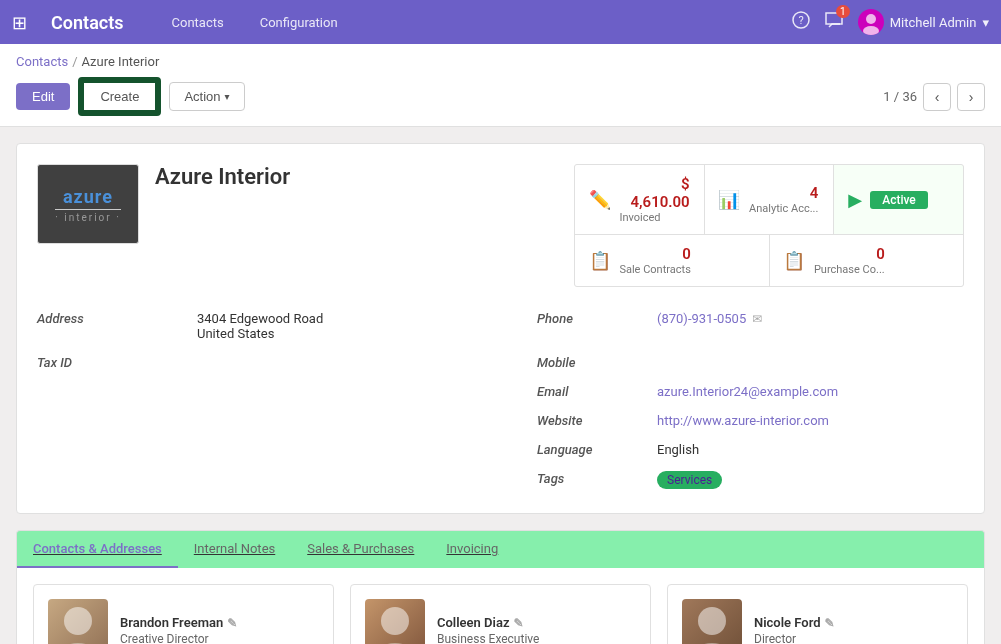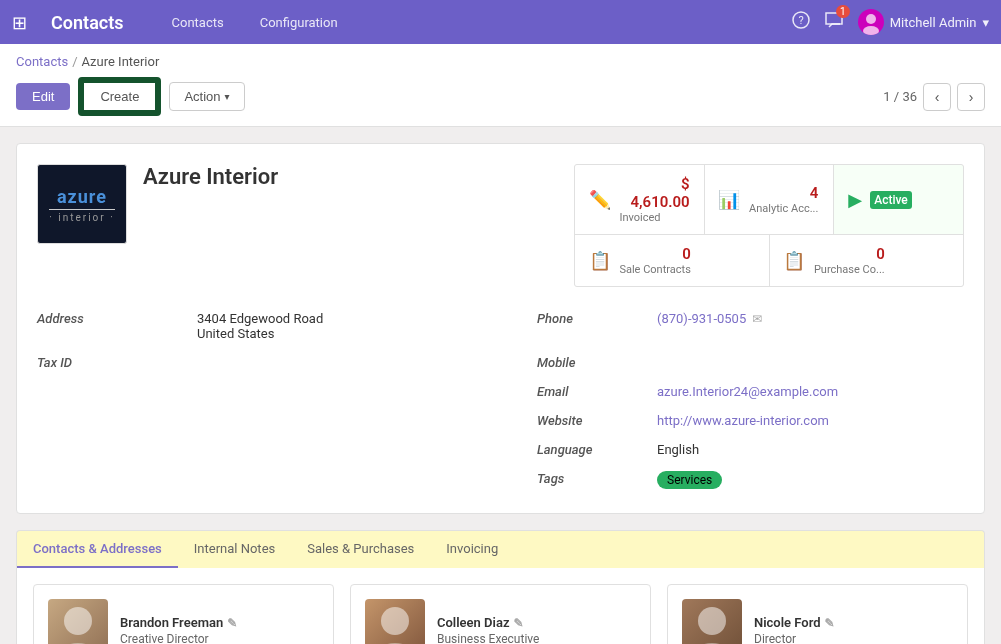--- a/index.html
+++ b/index.html
@@ -28,43 +28,43 @@
     .btn-action .arrow { font-size: 10px; }
     .pager { margin-left: auto; display: flex; align-items: center; gap: 6px; font-size: 13px; color: #666; }
     .pager-btn { background: white; border: 1px solid #ccc; border-radius: 4px; width: 28px; height: 28px; cursor: pointer; display: flex; align-items: center; justify-content: center; font-size: 14px; color: #555; }
 
     
     .main-content { padding: 16px; }
 
     
     .contact-card { background: white; border-radius: 4px; border: 1px solid #e0e0e0; padding: 20px; margin-bottom: 16px; }
     .contact-header { display: flex; align-items: flex-start; gap: 16px; margin-bottom: 20px; }
-    .company-logo { width: 90px; height: 80px; border: 1px solid #ddd; display: flex; align-items: center; justify-content: center; background: #0f172a; border-radius: 3px; overflow: hidden; padding: 4px; flex-shrink: 0; }
+    .company-logo { width: 102px; height: 80px; border: 1px solid #ddd; display: flex; align-items: center; justify-content: center; background: #404040; border-radius: 3px; overflow: hidden; padding: 4px; flex-shrink: 0; }
     .company-logo-inner { display: flex; flex-direction: column; align-items: center; justify-content: center; width: 100%; height: 100%; }
     .logo-text-azure { color: #4a90d9; font-size: 18px; font-weight: 700; letter-spacing: 1px; }
     .logo-text-interior { color: #999; font-size: 10px; letter-spacing: 2px; border-top: 1px solid #ccc; padding-top: 2px; margin-top: 2px; }
     .contact-name { font-size: 22px; font-weight: 600; color: #333; flex: 1; }
 
     
     .stats-area { margin-left: auto; display: flex; flex-wrap: wrap; gap: 1px; width: 390px; background: #e0e0e0; border: 1px solid #e0e0e0; border-radius: 3px; overflow: hidden; }
     .stat-box { background: white; padding: 10px 14px; flex: 1; min-width: 120px; display: flex; align-items: center; gap: 8px; cursor: pointer; }
     .stat-icon { font-size: 18px; }
     .stat-icon.purple { color: #7c6fc7; }
     .stat-icon.blue { color: #5b9bd5; }
     .stat-icon.green { color: #27ae60; }
     .stat-value { font-size: 15px; font-weight: 600; color: #b91c1c; text-align: right; }
     .stat-label { font-size: 11px; color: #777; }
-    .stat-active { background: #27ae60; color: white; border-radius: 3px; padding: 2px 4px; font-size: 12px; font-weight: 500; }
+    .stat-active { background: #27ae60; color: white; border-radius: 3px; padding: 2px 12px; font-size: 12px; font-weight: 500; }
     .detail-label { color: #555; font-weight: 500; font-size: 13px; padding: 4px 0; font-style: italic; }
     .detail-value { color: #333; font-size: 13px; padding: 4px 12px 4px 0; }
     .detail-value a { color: #7c6fc7; text-decoration: none; }
-    .tag-chip { background: #27ae60; color: #000000; border-radius: 10px; padding: 2px 10px; font-size: 12px; display: inline-block; }
-
-    
-    .tabs-bar { background: #fef9c3; border: 1px solid #e0e0e0; border-radius: 4px 4px 0 0; border-bottom: none; display: flex; }
+    .tag-chip { background: #27ae60; color: #4c1d95; border-radius: 10px; padding: 2px 10px; font-size: 12px; display: inline-block; }
+
+    
+    .tabs-bar { background: #86efac; border: 1px solid #e0e0e0; border-radius: 4px 4px 0 0; border-bottom: none; display: flex; text-decoration: underline; }
     .tab { padding: 10px 16px; font-size: 13px; color: #666; cursor: pointer; border-bottom: 2px solid transparent; }
     .tab.active { color: #7c6fc7; border-bottom: 2px solid #7c6fc7; font-weight: 500; }
     .tab-content { background: white; border: 1px solid #e0e0e0; border-top: none; border-radius: 0 0 4px 4px; padding: 16px; }
 
     
     .contact-cards-grid { display: grid; grid-template-columns: repeat(3, 1fr); gap: 16px; }
     .person-card { border: 1px solid #e0e0e0; border-radius: 4px; padding: 14px; display: flex; gap: 12px; align-items: flex-start; background: white; }
     .person-avatar { width: 60px; height: 70px; border-radius: 4px; overflow: hidden; flex-shrink: 0; background: #ddd; }
     .person-info { flex: 1; min-width: 0; }
     .person-name { font-weight: 600; font-size: 13px; color: #333; display: flex; align-items: center; gap: 4px; margin-top: 16px; }

